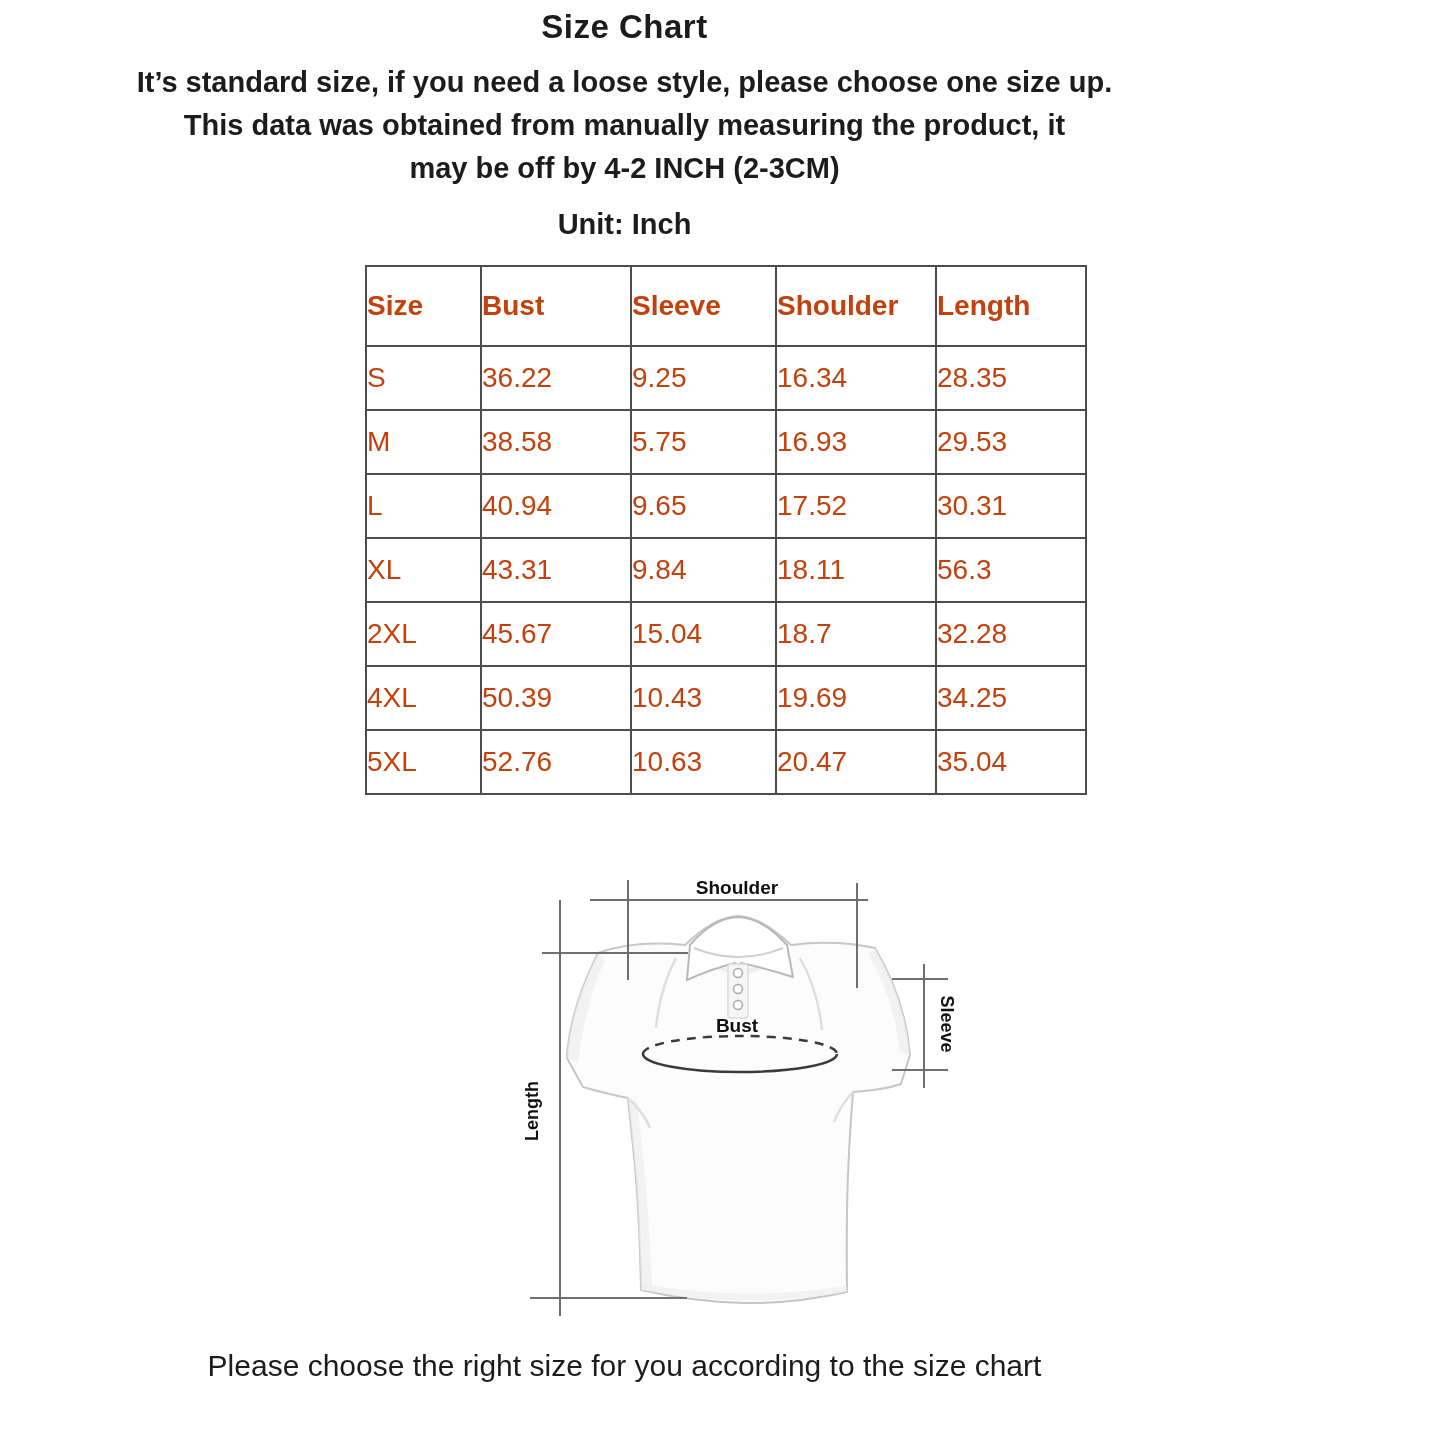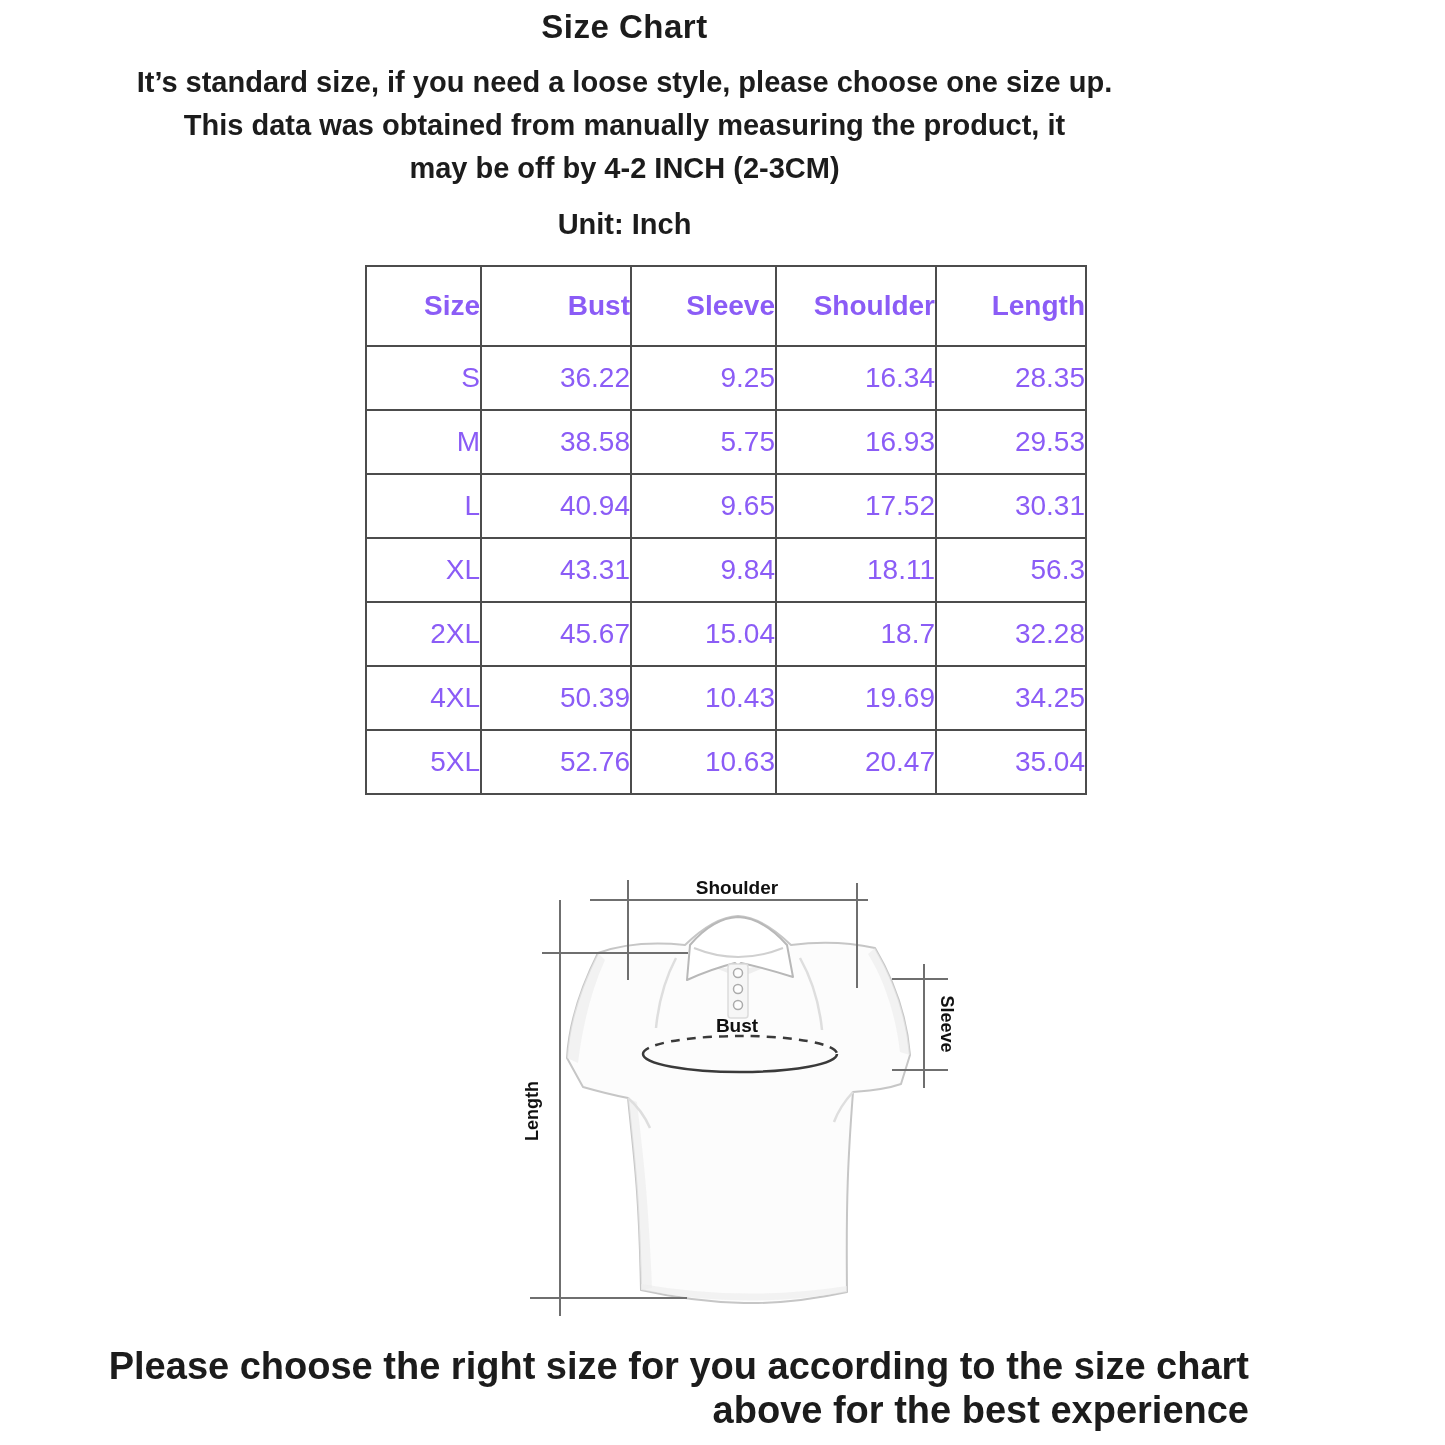--- a/index.html
+++ b/index.html
@@ -21,38 +21,38 @@
     position:absolute;top:208px;left:0;width:100%;
     text-align:center;font-size:29px;font-weight:700;
   }
 
   table.size-table{
     position:absolute;left:365px;top:265px;width:720px;
     border-collapse:collapse;table-layout:fixed;
   }
   table.size-table th,table.size-table td{
     border:2px solid var(--table-border,#4c4c4c);
-    text-align:right;vertical-align:middle;
-    font-size:28px;color:#8b5cf6;padding:0;
+    text-align:left;vertical-align:middle;
+    font-size:28px;color:#c2410c;padding:0;
   }
   table.size-table thead th{height:78px;font-weight:700;}
   table.size-table tbody td{height:62px;font-weight:400;}
 
   svg.diagram{position:absolute;left:500px;top:858px;}
   .measure{stroke:var(--measure-line,#6f6f6f);stroke-width:2;fill:none;}
   .bust-line{stroke:#3a3a3a;stroke-width:2.5;fill:none;}
   .shirt-fill{fill:#fcfcfc;stroke:#c6c6c6;stroke-width:2;stroke-linejoin:round;}
   .shirt-line{stroke:#dedede;stroke-width:2.5;fill:none;}
   .shade{fill:#ececec;opacity:.65;stroke:none;}
   .dlabel{font-family:"Liberation Sans",sans-serif;font-weight:700;font-size:19px;fill:#111;}
   .dlabel-small{font-family:"Liberation Sans",sans-serif;font-weight:700;font-size:18px;fill:#111;}
 
   .footer{
     position:absolute;top:1344px;left:0;width:100%;
-    text-align:right;font-size:38px;line-height:44px;font-weight:700;
+    text-align:center;font-size:30px;line-height:44px;font-weight:400;
   }
 </style>
 </head>
 <body>
 
 <div class="canvas">
 
   <h1 class="title">Size Chart</h1>
 
   <div class="desc">
@@ -191,16 +191,15 @@
     </g>
 
     <text class="dlabel" x="237" y="36" text-anchor="middle">Shoulder</text>
     <text class="dlabel" x="237" y="174" text-anchor="middle">Bust</text>
     <text class="dlabel-small" x="441" y="166" text-anchor="middle" transform="rotate(90 441 166)">Sleeve</text>
     <text class="dlabel-small" x="38" y="253" text-anchor="middle" transform="rotate(-90 38 253)">Length</text>
   </svg>
 
   <div class="footer">
       <div>Please choose the right size for you according to the size chart</div>
-      <div>above for the best experience</div>
     </div>
 
 </div>
 
 </body></html>

